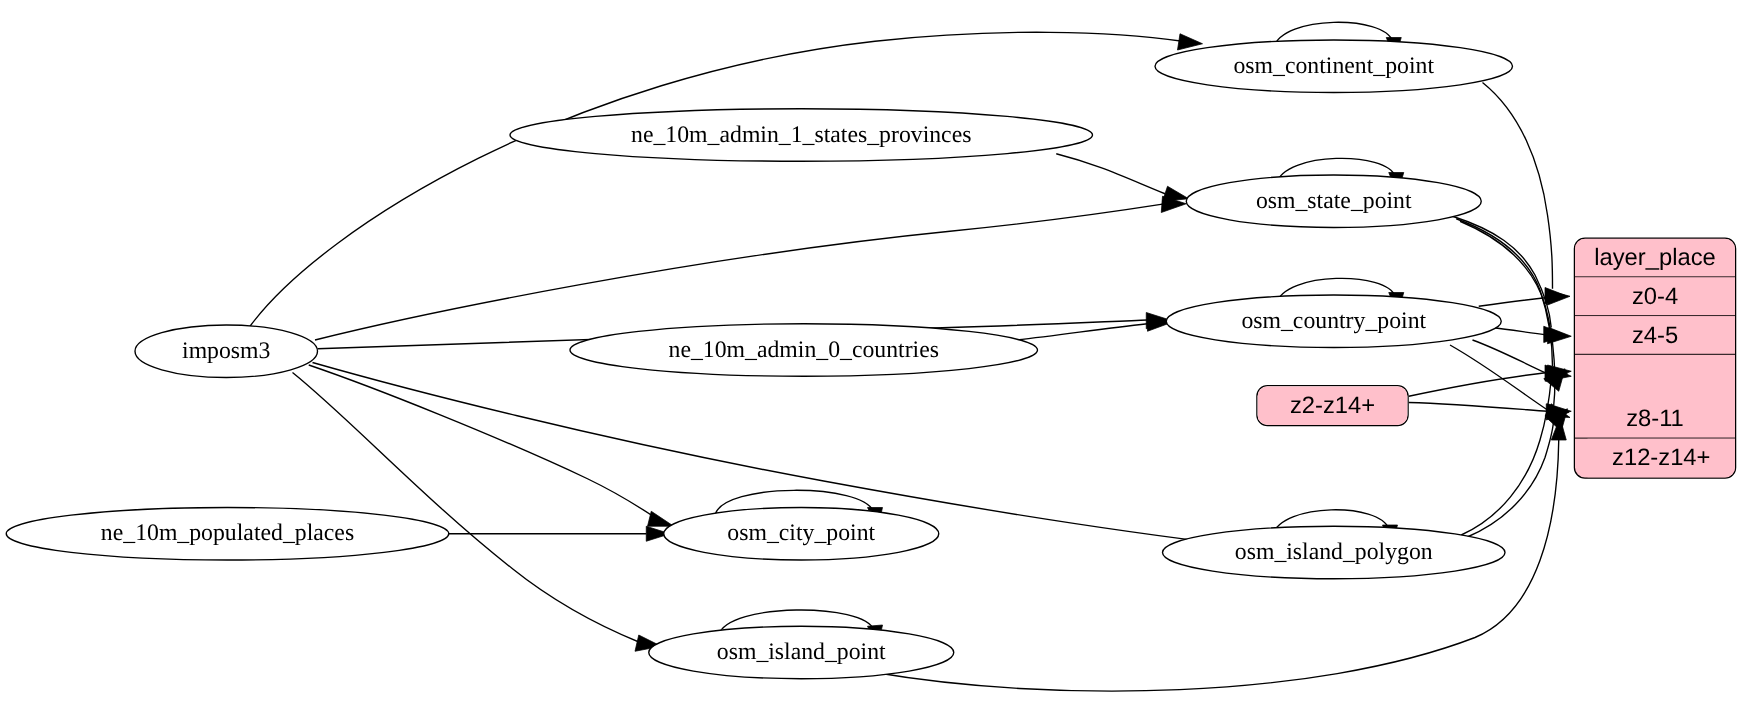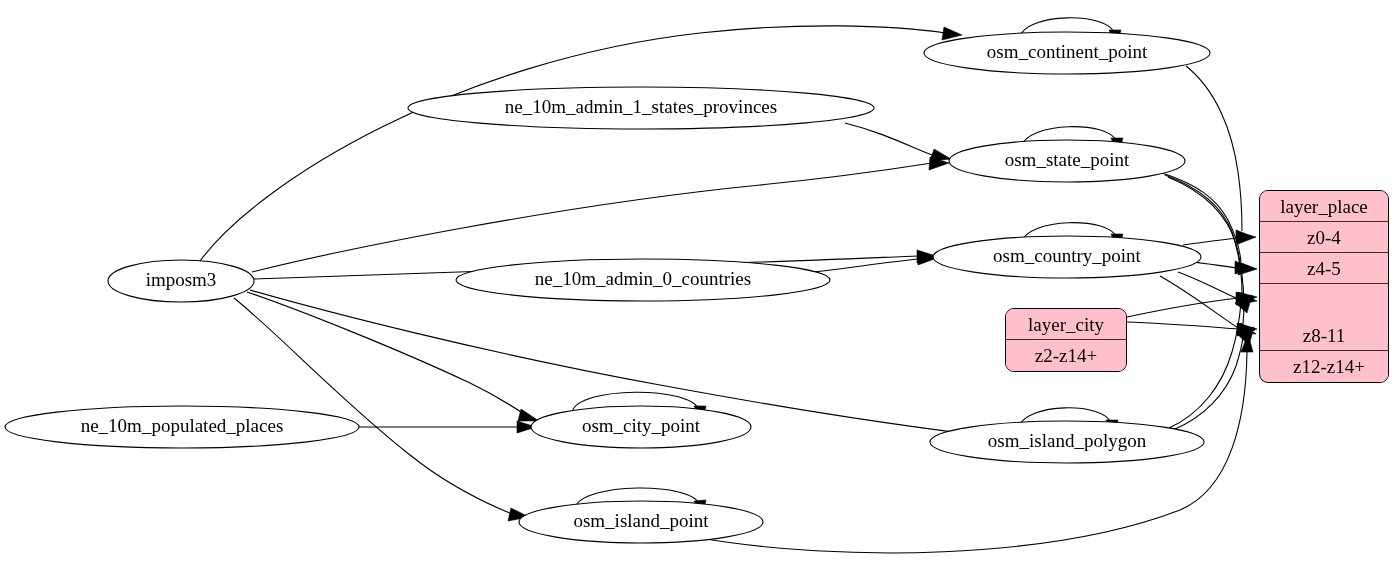--- a/index.html
+++ b/index.html
@@ -50,21 +50,21 @@
     border: 1.3px solid #000000;
     border-radius: 9px;
     overflow: hidden;
     background: #ffc0cb;
   }
   .table-row {
     box-sizing: border-box;
     display: flex;
     align-items: center;
     justify-content: center;
-    font-family: Liberation Serif, serif;
+    font-family: Liberation Sans, sans-serif;
     font-size: 19px;
     color: #000000;
     background: #ffc0cb;
     border-bottom: 1.3px solid #3a2a2e;
     line-height: 1;
   }
   .table-row:last-child {
     border-bottom: none;
   }
 </style>
@@ -223,17 +223,16 @@
 
   <div class="table-node" id="layer-place-node" style="left:1259px; top:190px; width:130px;">
     <div class="table-row" style="height:31px;">layer_place</div>
     <div class="table-row" style="height:31px;">z0-4</div>
     <div class="table-row" style="height:31px;">z4-5</div>
     <div class="table-row" style="height:31px;margin-top:36px;">z8-11</div>
     <div class="table-row" style="height:31px;margin-left:10px;">z12-z14+</div>
   </div>
 
   <div class="table-node" id="layer-city-node" style="left:1005px; top:308px; width:122px;">
-    <div class="table-row" style="height:31px;">layer_city</div>
     <div class="table-row" style="height:31px;">z2-z14+</div>
   </div>
 
 </div>
 
 </body></html>

